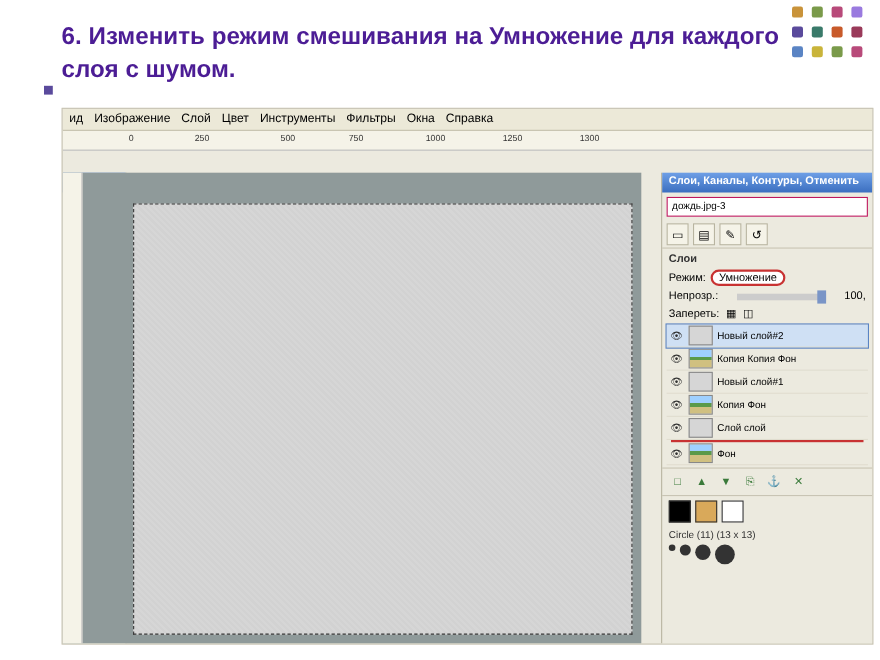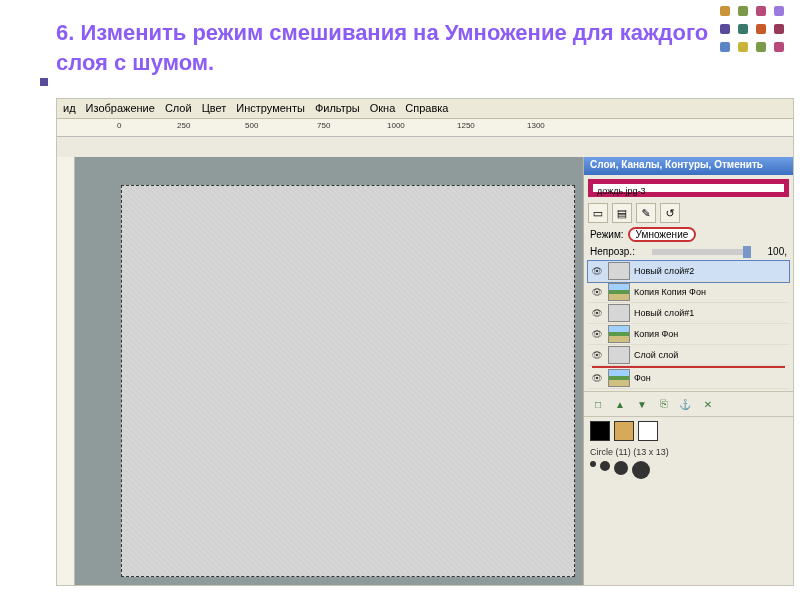--- a/index.html
+++ b/index.html
@@ -1,39 +1,39 @@
 <!DOCTYPE html>
 <html><head>
 <meta charset="utf-8">
 <style>
   * { box-sizing: border-box; margin: 0; padding: 0; font-family: Tahoma, Arial, sans-serif; }
   body { background: #fff; width: 800px; height: 600px; position: relative; overflow: hidden; }
-  .slide-title { color: #8b5cf6; font-size: 22px; padding: 18px 56px 8px 56px; line-height: 1.35; }
+  .slide-title { color: #4c1d95; font-size: 22px; padding: 18px 56px 8px 56px; line-height: 1.35; }
   .dots-deco { position: absolute; top: 6px; right: 14px; display: grid; grid-template-columns: repeat(4,12px); grid-auto-rows: 12px; gap: 6px; }
   .dots-deco span { width: 10px; height: 10px; border-radius: 2px; }
   .screenshot { position: absolute; left: 56px; top: 98px; right: 6px; bottom: 14px; background: #eceadf; border: 1px solid #c8c4b4; overflow: hidden; }
   .titlebar { height: 20px; background: linear-gradient(#6e9fe6,#3b6fc0); color: #fff; font-size: 11px; padding: 2px 8px; }
   .menubar { height: 20px; background: #ece9d8; font-size: 11px; display: flex; gap: 10px; padding: 3px 6px; border-bottom: 1px solid #c0bca8; }
   .menubar span { cursor: default; }
   .ruler { height: 18px; background: #f5f3e8; border-bottom: 1px solid #bbb; position: relative; font-size: 8px; color: #333; overflow: hidden; }
   .ruler span { position: absolute; top: 2px; }
   .main-area { position: absolute; left: 0; right: 210px; top: 58px; bottom: 0; background: #8f9a9a; }
   .vruler { position: absolute; left: 0; top: 0; bottom: 0; width: 18px; background: #f5f3e8; border-right: 1px solid #bbb; }
   .canvas-bg { position: absolute; left: 64px; top: 28px; right: 8px; bottom: 8px; background: #d6d6d6; border: 1px dashed #333; }
   .canvas-bg::before { content:""; position:absolute; inset:0; background: repeating-linear-gradient(45deg, rgba(0,0,0,0.02) 0 2px, transparent 2px 4px); }
   .toolbox { position: absolute; left: 0; top: 58px; width: 58px; bottom: 0; background: #eceadf; border-right: 1px solid #b8b4a0; }
   .toolbox-header { height: 18px; background: linear-gradient(#6e9fe6,#3b6fc0); color: #fff; font-size: 9px; padding: 2px 4px; }
   .toolgrid { display: grid; grid-template-columns: repeat(2, 22px); gap: 3px; padding: 4px; }
   .tool { width: 22px; height: 22px; background: #f5f3e8; border: 1px solid #c0bca8; display:flex; align-items:center; justify-content:center; font-size:12px; }
   .tool-options { padding: 4px; font-size: 9px; color: #333; }
   .spinner { width: 46px; height: 16px; background: #fff; border: 1px solid #999; font-size: 9px; padding: 1px 2px; margin: 2px 0; display:flex; align-items:center; }
-  .dock { position: absolute; right: 0; top: 58px; width: 210px; bottom: 0; background: #eceadf; border-left: 1px solid #b8b4a0; margin-left: 24px; }
+  .dock { position: absolute; right: 0; top: 58px; width: 192px; bottom: 0; background: #eceadf; border-left: 1px solid #b8b4a0; margin-left: 24px; }
   .dock-title { height: 18px; background: linear-gradient(#6e9fe6,#3b6fc0); color: #fff; font-size: 10px; padding: 2px 6px; font-weight: bold; }
   .dock-row { padding: 4px; display: flex; gap: 4px; align-items: center; }
-  .dock-select { flex: 1; height: 18px; background: #fff; border: 5px solid #be185d; font-size: 9px; padding: 2px 4px; }
+  .dock-select { flex: 1; height: 18px; background: #fff; border: 1px solid #be185d; font-size: 9px; padding: 2px 4px; }
   .dock-tabs { display:flex; gap: 4px; padding: 2px 4px; }
   .dock-tab { width: 20px; height: 20px; border: 1px solid #b8b4a0; background: #f5f3e8; display:flex; align-items:center; justify-content:center; font-size: 11px; }
   .panel-label { font-size: 10px; font-weight: bold; padding: 4px 6px 2px; color: #333; border-top: 1px solid #c8c4b4; }
   .mode-row { display: flex; align-items: center; gap: 4px; padding: 2px 6px; font-size: 10px; }
   .mode-pill { border: 2px solid #c83232; border-radius: 10px; padding: 0 6px; font-size: 10px; background: #fff; }
   .opacity-row { display:flex; align-items:center; gap:17px; padding: 2px 6px; font-size:10px; }
   .slider { flex:1; height:6px; background:#ccc; position:relative; }
   .slider::after { content:""; position:absolute; right:0; top:-3px; width:8px; height:12px; background:#7a95c7; }
   .lock-row { padding: 2px 6px; font-size: 10px; display:flex; align-items:center; gap:6px; }
   .layers-list { padding: 2px 4px; }
@@ -81,21 +81,21 @@
     <span>Слой</span>
     <span>Цвет</span>
     <span>Инструменты</span>
     <span>Фильтры</span>
     <span>Окна</span>
     <span>Справка</span>
   </div>
   <div class="ruler">
     <span style="left:60px">0</span>
     <span style="left:120px">250</span>
-    <span style="left:188px">500</span>
+    <span style="left:198px">500</span>
     <span style="left:260px">750</span>
     <span style="left:330px">1000</span>
     <span style="left:400px">1250</span>
     <span style="left:470px">1300</span>
   </div>
 
   <div class="toolbox">
     <div class="toolbox-header">нтов</div>
     <div class="toolgrid">
       <div class="tool">▭</div>
@@ -131,28 +131,34 @@
     <div class="dock-title">Слои, Каналы, Контуры, Отменить</div>
     <div class="dock-row">
       <div class="dock-select">дождь.jpg-3</div>
     </div>
     <div class="dock-tabs">
       <div class="dock-tab">▭</div>
       <div class="dock-tab">▤</div>
       <div class="dock-tab">✎</div>
       <div class="dock-tab">↺</div>
     </div>
+    <div class="panel-label">Слои</div>
     <div class="mode-row">
       <span>Режим:</span>
       <span class="mode-pill">Умножение</span>
     </div>
     <div class="opacity-row">
       <span>Непрозр.:</span>
       <div class="slider"></div>
       <span>100,</span>
+    </div>
+    <div class="lock-row">
+      <span>Запереть:</span>
+      <span>▦</span>
+      <span>◫</span>
     </div>
     <div class="layers-list">
       <div class="layer-item selected">
         <span class="eye">👁</span>
         <span class="thumb"></span>
         <span class="layer-name">Новый слой#2</span>
       </div>
       <div class="layer-item">
         <span class="eye">👁</span>
         <span class="thumb img"></span>

